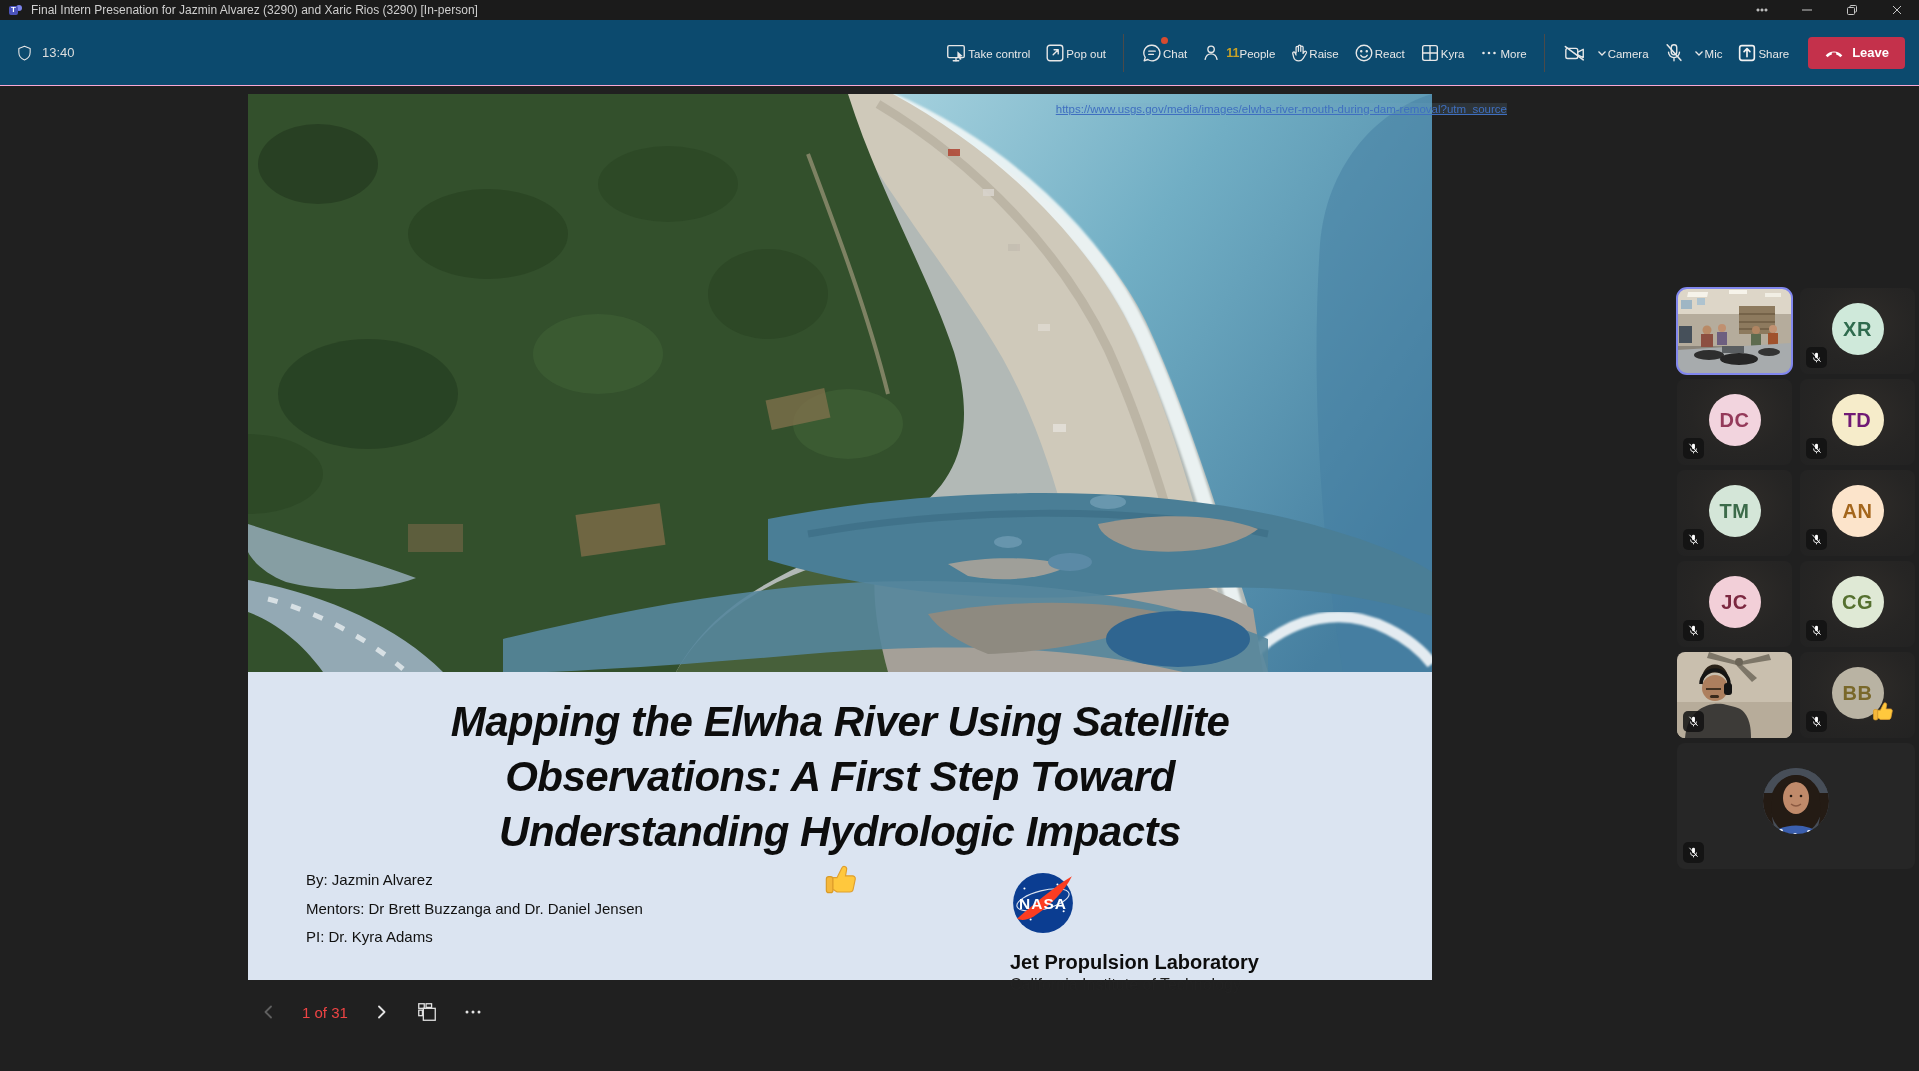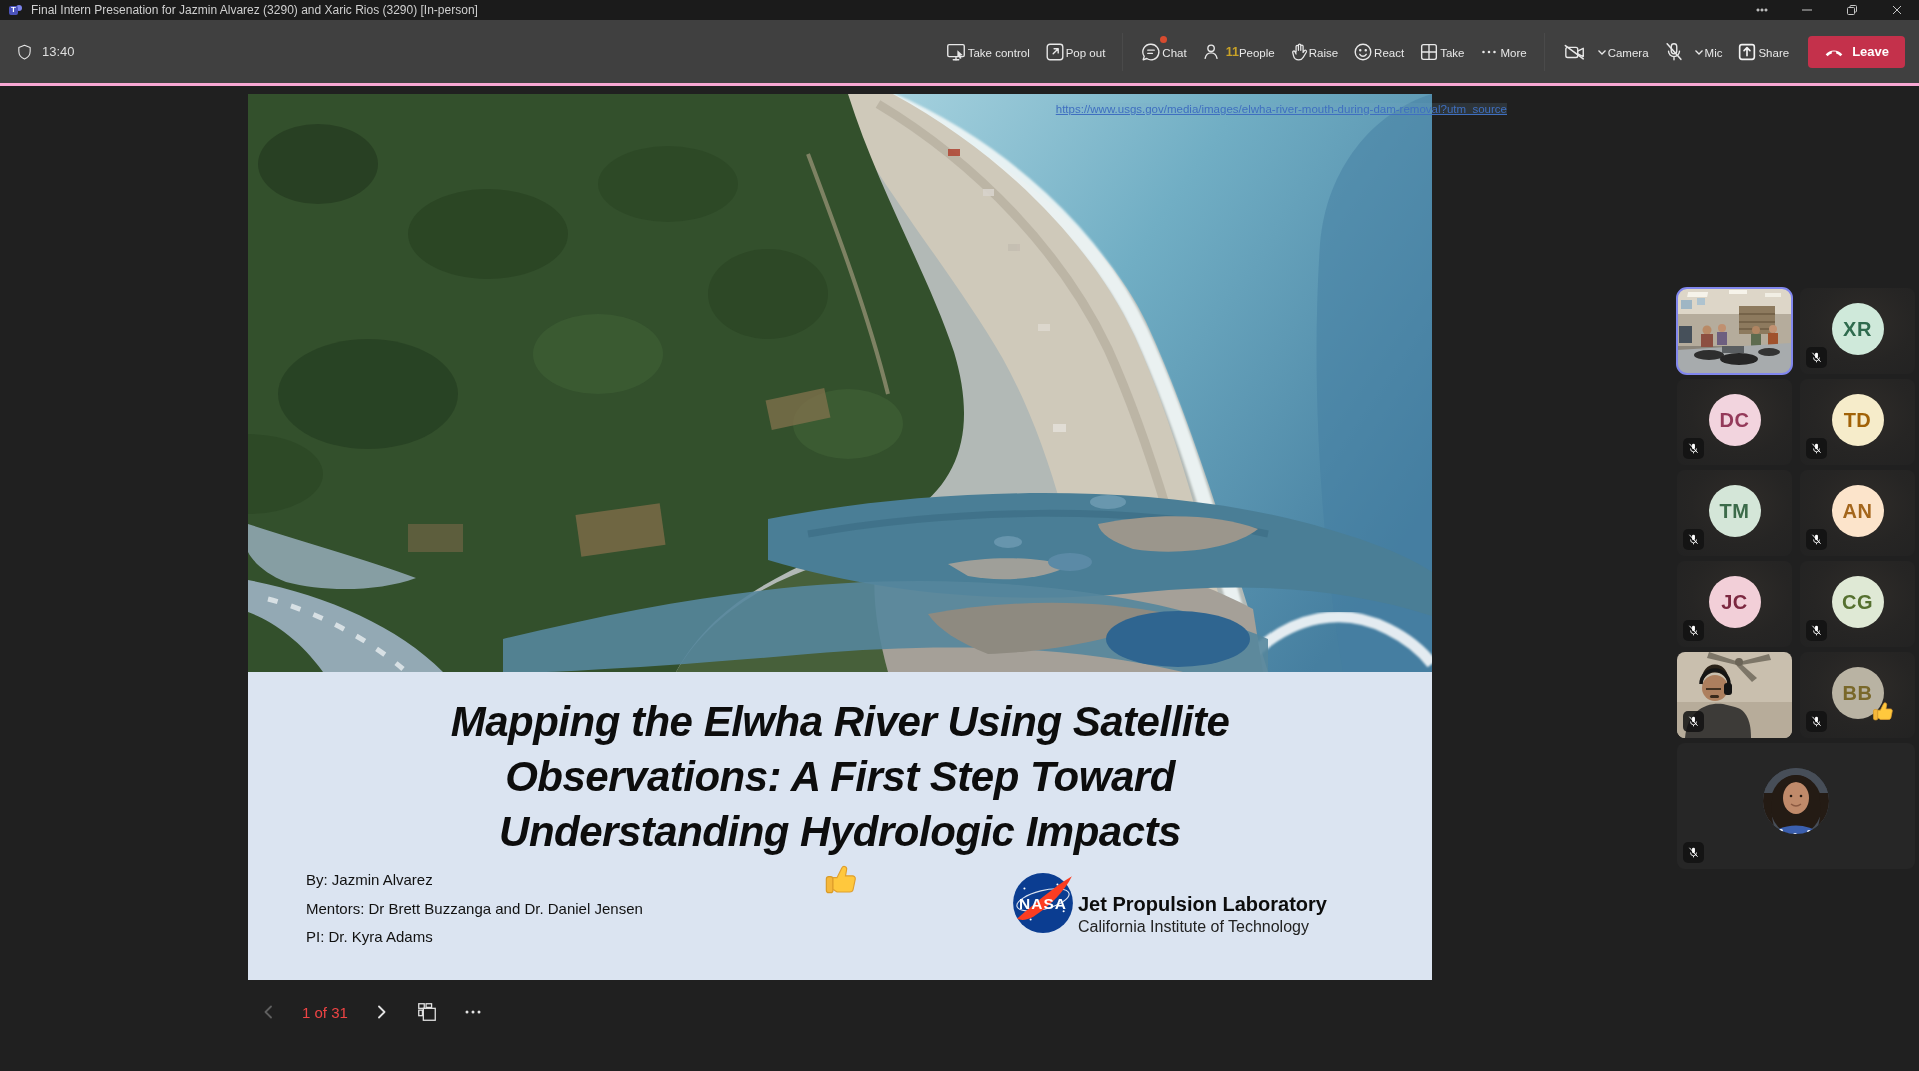--- a/index.html
+++ b/index.html
@@ -13,21 +13,21 @@
   .teams-logo .sq { position:absolute; left:0; top:2px; width:9px; height:9px; background:#4b53bc; border-radius:2px; }
   .teams-logo .sq span { color:#fff; font-size:8px; font-weight:bold; position:absolute; left:2px; top:-1px; }
   .teams-logo .cir { position:absolute; right:0; top:1px; width:6px; height:6px; border-radius:50%; background:#7b83eb; }
   .win-title { color:#cfcfcf; font-size:12px; margin-left:9px; white-space:nowrap; }
   .win-ctrls { margin-left:auto; display:flex; height:20px; }
   .wbtn { width:45px; height:20px; display:flex; align-items:center; justify-content:center; color:#c6c6c6; }
   .wbtn svg { stroke:#c6c6c6; }
 
   
   .toolbar { position:absolute; left:0; top:20px; width:1919px; height:66px;
-             background:#404040; border-bottom:3px solid #f9a8d4; display:flex; align-items:center; z-index:29; }
+             background:#0c4a6e; border-bottom:1px solid #f9a8d4; display:flex; align-items:center; z-index:29; }
   .timer-wrap { display:flex; align-items:center; margin-left:16px; gap:9px; }
   .timer-txt { color:#dedede; font-size:13px; }
   .tb-right { margin-left:auto; display:flex; align-items:center; padding-right:14px; }
   .tbtn { display:flex; flex-direction:row; align-items:center; justify-content:center;
           height:58px; padding:0 7px; position:relative; color:#e8e8e8; cursor:default; }
   .tbtn .iconbox { height:26px; display:flex; align-items:center; justify-content:center; gap:3px; position:relative; }
   .tbtn .tlabel { font-size:11.5px; color:#e8e8e8; margin-top:2px; white-space:nowrap; }
   .count { color:#c9a227; font-size:12.5px; font-weight:bold; }
   .chatdot { position:absolute; right:-5px; top:-3px; width:7px; height:7px; border-radius:50%; background:#d74b2f; }
   .vsep { width:1px; height:38px; background:#4a4a4a; margin:0 10px; }
@@ -42,21 +42,21 @@
   .slide { position:absolute; left:248px; top:94px; width:1184px; height:886px;
            background:#dbe4f1; z-index:5; }
   .photo { position:relative; width:1265px; height:578px; overflow:hidden; }
   .photo svg { display:block; }
   .src-link { position:absolute; top:9px; right:6px; font-size:11.5px; color:#3f6fc0;
               text-decoration:underline; background:rgba(120,170,200,0.15); }
   .slide-title { margin-top:22px; text-align:center; font-weight:bold; color:#0d0d0d;
                  font-size:42px; line-height:55px; letter-spacing:-0.5px;font-style:italic; }
   .authors { position:absolute; left:58px; top:772px; font-size:15px; color:#111; line-height:28.5px; }
   .reaction-float { position:absolute; left:573px; top:764px; width:40px; height:42px; }
-  .logo-block { position:absolute; left:762px; top:776px; display:flex; align-items:flex-end; gap:2px; }
+  .logo-block { position:absolute; left:762px; top:776px; display:flex; align-items:flex-start; gap:15px;flex-direction:column; }
   .jpl-text .l1 { font-weight:bold; font-size:20px; color:#0d0d0d; }
   .jpl-text .l2 { font-size:16px; color:#222; margin-top:2px; }
 
   
   .slide-nav { position:absolute; left:256px; top:999px; display:flex; align-items:center; gap:20px; z-index:6; }
   .nav-page { color:#ef4444; font-size:15px; }
   .navbtn { display:flex; align-items:center; justify-content:center; width:26px; height:26px; }
 
   
   .tile { position:absolute; border-radius:8px; overflow:hidden;
@@ -186,21 +186,21 @@
     </div>
 
     <div class="tbtn">
       <div class="iconbox">
         <svg width="22" height="22" viewBox="0 0 24 24" class="icon-stroke">
           <rect x="4" y="4" width="16" height="16" rx="2"></rect>
             <line x1="12" y1="4" x2="12" y2="20"></line>
             <line x1="4" y1="12" x2="20" y2="12"></line>
         </svg>
       </div>
-      <span class="tlabel">Take</span>
+      <span class="tlabel">Kyra</span>
     </div>
 
     <div class="tbtn">
       <div class="iconbox">
         <svg width="22" height="22" viewBox="0 0 24 24">
           <circle cx="6" cy="12" r="1.4" fill="#e8e8e8"></circle>
             <circle cx="12" cy="12" r="1.4" fill="#e8e8e8"></circle>
             <circle cx="18" cy="12" r="1.4" fill="#e8e8e8"></circle>
         </svg>
       </div>
@@ -447,21 +447,21 @@
   <div class="micbadge">
     <svg width="13" height="13" viewBox="0 0 16 16">
         <rect x="6.2" y="2" width="3.6" height="7" rx="1.8" fill="#fff"></rect>
         <path d="M4.3 8 a3.7 4 0 0 0 7.4 0 M8 12.3 V14" fill="none" stroke="#fff" stroke-width="1.1"></path>
         <line x1="3" y1="2.2" x2="13" y2="13.2" stroke="#fff" stroke-width="1.2"></line>
       </svg>
   </div>
 </div>
 
 <div class="tile" style="left:1800px;top:379px;width:115px;height:86px;">
-  <div class="avatar" style="background:#f6ecca;color:#a16207">TD</div>
+  <div class="avatar" style="background:#f6ecca;color:#701a75">TD</div>
   <div class="micbadge">
     <svg width="13" height="13" viewBox="0 0 16 16">
         <rect x="6.2" y="2" width="3.6" height="7" rx="1.8" fill="#fff"></rect>
         <path d="M4.3 8 a3.7 4 0 0 0 7.4 0 M8 12.3 V14" fill="none" stroke="#fff" stroke-width="1.1"></path>
         <line x1="3" y1="2.2" x2="13" y2="13.2" stroke="#fff" stroke-width="1.2"></line>
       </svg>
   </div>
 </div>
 
 <div class="tile" style="left:1677px;top:470px;width:115px;height:86px;">

